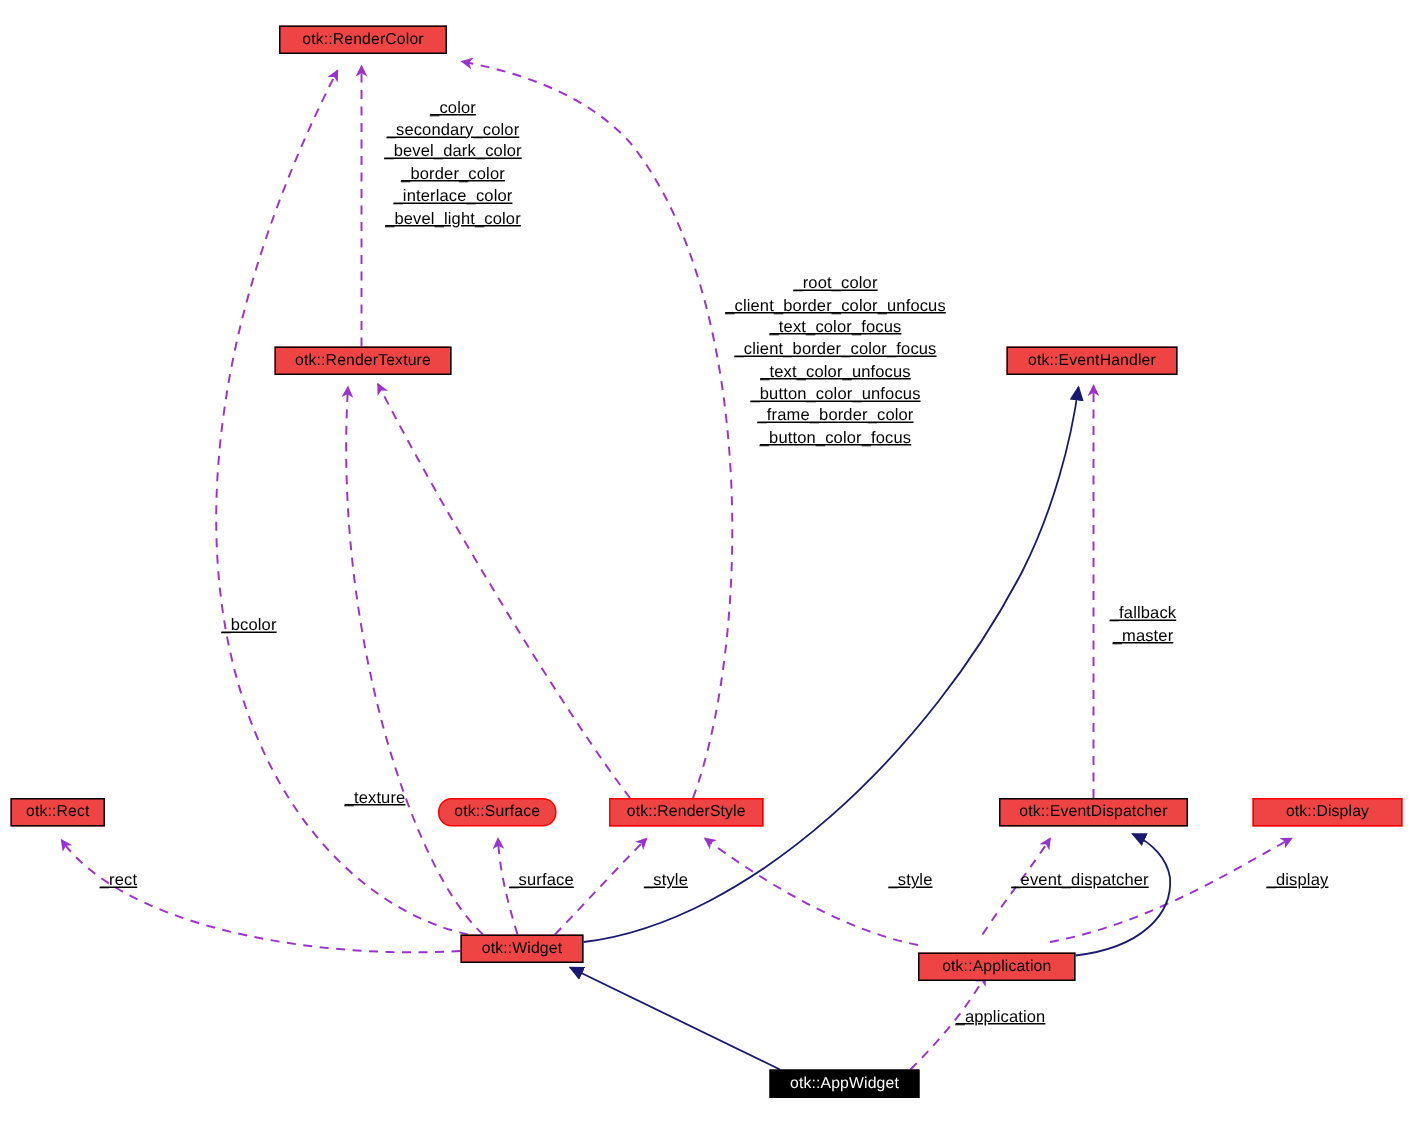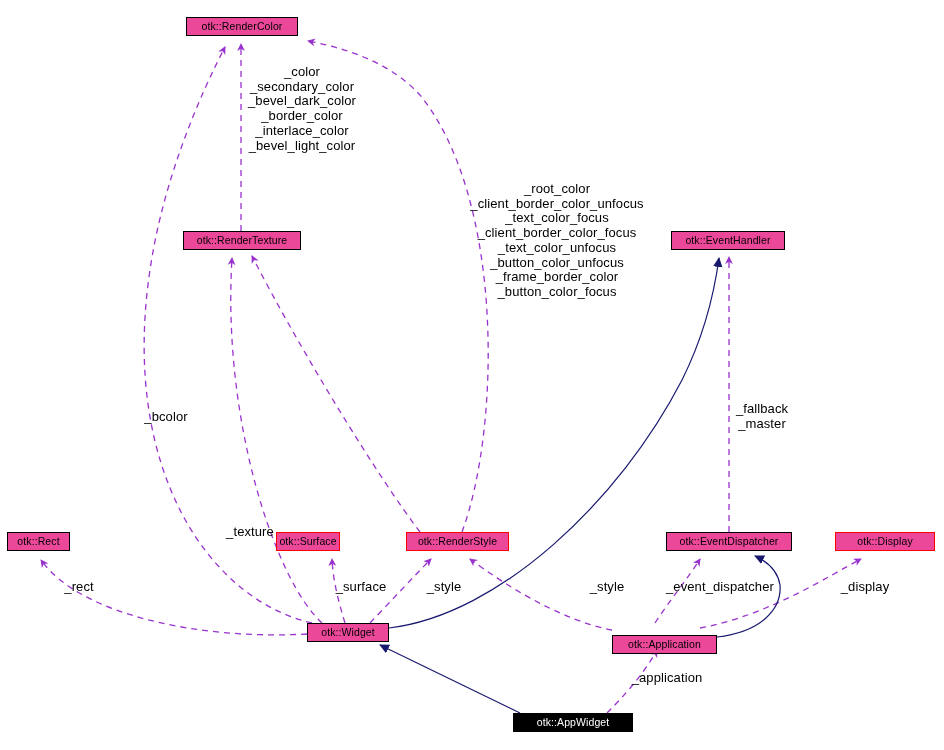--- a/index.html
+++ b/index.html
@@ -26,43 +26,44 @@
     position: absolute;
     box-sizing: border-box;
     display: flex;
     align-items: center;
     justify-content: center;
     white-space: nowrap;
     font-size: 10.5px;
     line-height: 1;
     letter-spacing: 0.1px;
     color: #000000;
-    background: #ec4899;
+    background: #ef4444;
     border: 1px solid #000000;
     height: 19px;
     padding: 0 5px;
     z-index: 5;
   }
   .node.red {
     border-color: #ff0000;
   }
   .node.focus {
     background: #000000;
     color: #ffffff;
     border-color: #000000;
   }
   .edge-label {
     position: absolute;
-    font-size: 13px;
+    font-size: 11px;
     line-height: 14.7px;
     color: #000000;
     white-space: pre;
     text-align: center;
     z-index: 4;
     letter-spacing: 0.1px;
+    text-decoration: underline;
   }
   .edge-label.multi {
     text-align: center;
   }
 </style>
 </head>
 <body>
 
 <div id="canvas">
 
@@ -124,21 +125,21 @@
   </div>
 
   <div class="node" style="left:671px; top:231px; width:114px;">
     <span>otk::EventHandler</span>
   </div>
 
   <div class="node" style="left:7px; top:532px; width:63px;">
     <span>otk::Rect</span>
   </div>
 
-  <div class="node red" style="left:276px; top:532px; width:64px;">
+  <div class="node red" style="left:292px; top:532px; width:79px;border-radius:9px;">
     <span>otk::Surface</span>
   </div>
 
   <div class="node red" style="left:406px; top:532px; width:103px;">
     <span>otk::RenderStyle</span>
   </div>
 
   <div class="node" style="left:666px; top:532px; width:126px;">
     <span>otk::EventDispatcher</span>
   </div>
@@ -148,21 +149,21 @@
   </div>
 
   <div class="node" style="left:307px; top:623px; width:82px;">
     <span>otk::Widget</span>
   </div>
 
   <div class="node" style="left:612px; top:623px; width:105px;margin-top:12px;">
     <span>otk::Application</span>
   </div>
 
-  <div class="node focus" style="left:513px; top:713px; width:120px;">
+  <div class="node focus" style="left:513px; top:713px; width:100px;">
     <span>otk::AppWidget</span>
   </div>
 
   <div class="edge-label multi" style="left:302px; top:65px; transform:translateX(-50%);">_color
 _secondary_color
 _bevel_dark_color
 _border_color
 _interlace_color
 _bevel_light_color</div>
 

